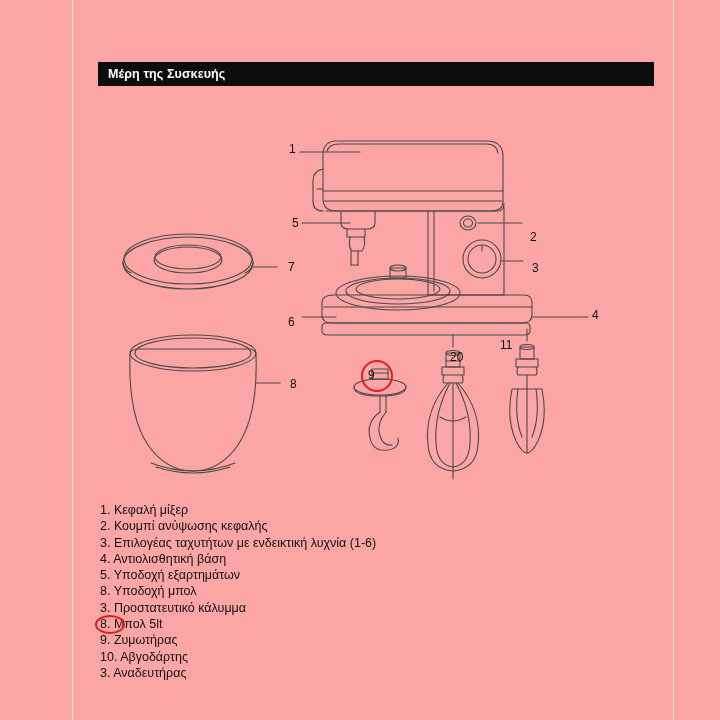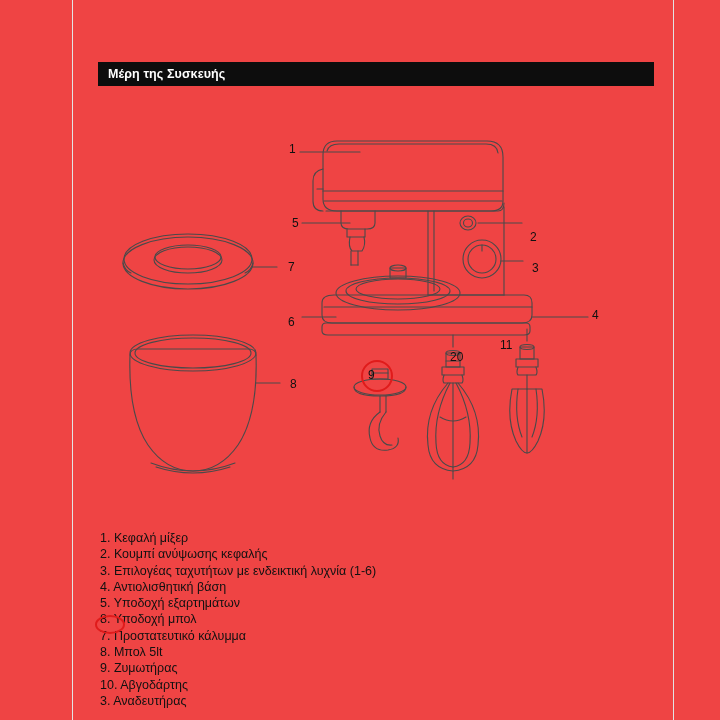--- a/index.html
+++ b/index.html
@@ -12,21 +12,21 @@
     height: 720px;
     position: relative;
     font-family: "Liberation Sans", sans-serif;
     overflow: hidden;
   }
   .page {
     position: absolute;
     left: 0; top: 0;
     width: 720px;
     height: 720px;
-    background: #ef4444;
+    background: #fca5a5;
   }
   
   .edge-left {
     position: absolute;
     left: 72px; top: 0; width: 1px; height: 720px;
     background: #e3e3e3;
   }
   .edge-right {
     position: absolute;
     left: 673px; top: 0; width: 1px; height: 720px;
@@ -67,21 +67,20 @@
   }
 
   .legend {
     position: absolute;
     left: 100px;
     top: 502px;
     width: 440px;
     font-size: 12.5px;
     color: #111;
     line-height: 16.3px;
-    margin-top: 28px;
   }
   .legend div {
     white-space: nowrap;
   }
 
   .circle-mark {
     position: absolute;
     border: 2px solid #e01b1b;
     border-radius: 50%;
     box-sizing: border-box;
@@ -244,21 +243,21 @@
 
   <div class="circle-mark" id="mark-diagram9"></div>
 
   <div class="legend">
     <div>1. Κεφαλή μίξερ</div>
     <div>2. Κουμπί ανύψωσης κεφαλής</div>
     <div>3. Επιλογέας ταχυτήτων με ενδεικτική λυχνία (1-6)</div>
     <div>4. Αντιολισθητική βάση</div>
     <div>5. Υποδοχή εξαρτημάτων</div>
     <div>8. Υποδοχή μπολ</div>
-    <div>7. Προστατευτικό κάλυμμα</div>
+    <div>3. Προστατευτικό κάλυμμα</div>
     <div>8. Μπολ 5lt</div>
     <div>9. Ζυμωτήρας</div>
     <div>10. Αβγοδάρτης</div>
     <div>3. Αναδευτήρας</div>
   </div>
 
   <div class="circle-mark" id="mark-legend9"></div>
 
 </div>
 

